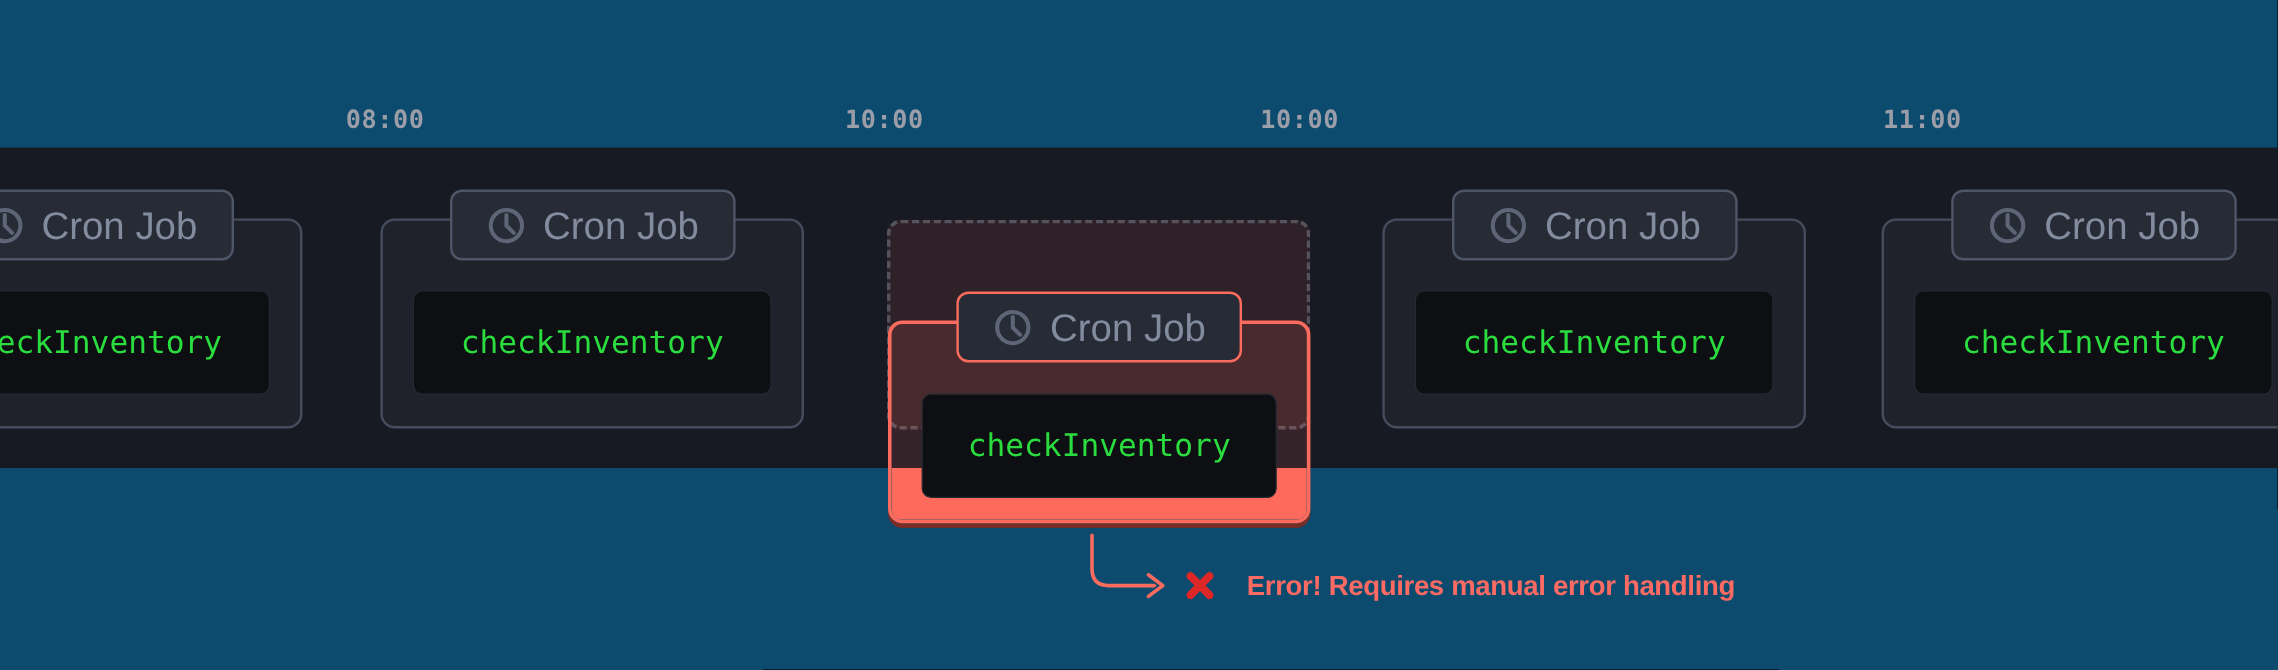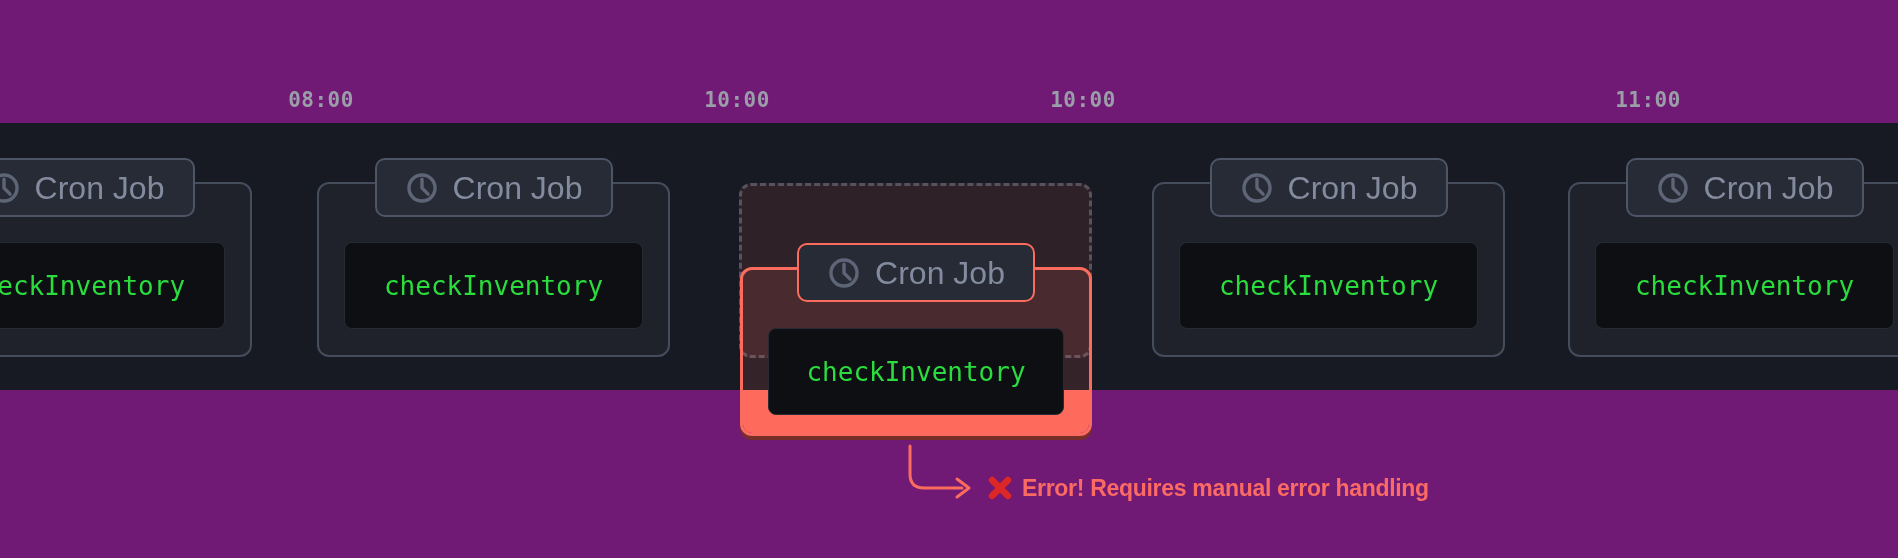--- a/index.html
+++ b/index.html
@@ -1,19 +1,19 @@
 <!DOCTYPE html>
 <html><head>
 <meta charset="utf-8">
 <style>
   html,body{margin:0;padding:0;background:#000;}
   body{width:1898px;height:558px;overflow:hidden;font-family:"Liberation Sans",sans-serif;}
   *{box-sizing:border-box;}
 
-  .stage{position:relative;width:1898px;height:558px;background:#701a75;}
+  .stage{position:relative;width:1898px;height:558px;background:#0c4a6e;}
 
   
   .time-label{
     position:absolute;top:90px;transform:translateX(-50%);
     font-family:"DejaVu Sans Mono",monospace;font-weight:bold;
     font-size:21px;line-height:21px;color:#9b9ea8;letter-spacing:0.5px;
   }
 
   
   .strip{position:absolute;left:0;top:123px;width:1898px;height:267px;background:#171a22;}
@@ -54,35 +54,35 @@
     background:linear-gradient(to bottom,
       rgba(251,101,90,0.13) 0px, rgba(251,101,90,0.13) 120px,
       #fe6b5d 120px, #fe6b5d 100%);
     background-clip:padding-box;
     box-shadow:0 4px 0 #772e28;
   }
   .cron-group.failed .badge{border-color:#fb6c5e;}
 
   
   .connector{position:absolute;left:0;top:0;width:1898px;height:558px;pointer-events:none;}
-  .error-row{position:absolute;left:986px;top:474px;display:flex;align-items:center;gap:8px;}
+  .error-row{position:absolute;left:986px;top:474px;display:flex;align-items:center;gap:25px;}
   .cross{width:28px;height:28px;flex:0 0 auto;}
   .error-text{
     font-size:23px;font-weight:bold;color:#fb6a63;line-height:1;letter-spacing:-0.3px;
   }
 </style>
 </head>
 <body>
 
 <div class="stage">
 
   <div class="time-label" style="left:321px">08:00</div>
   <div class="time-label" style="left:737px">10:00</div>
   <div class="time-label" style="left:1083px">10:00</div>
-  <div class="time-label" style="left:1648px">11:00</div>
+  <div class="time-label" style="left:1602px">11:00</div>
 
   <div class="strip"></div>
 
   <div class="cron-group" style="left:-101px">
     <div class="job-card">
       <div class="code-box">
         <span class="fn">checkInventory</span>
       </div>
     </div>
     <div class="badge">

